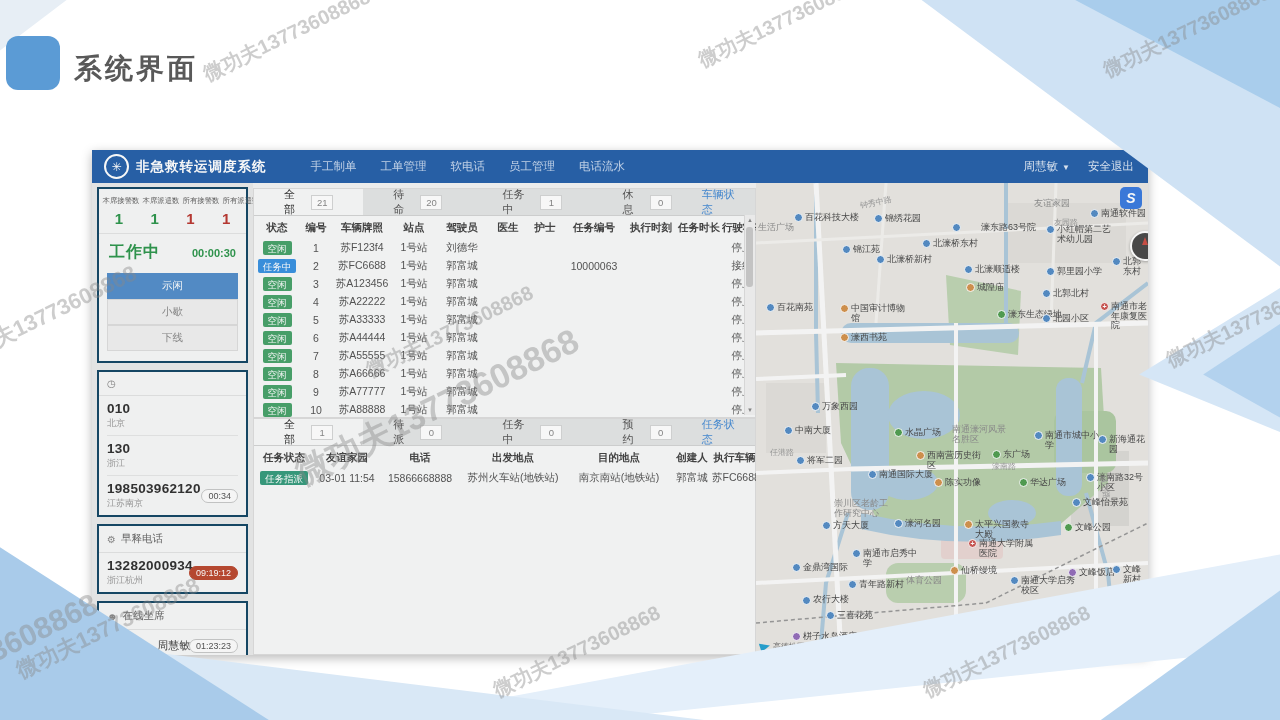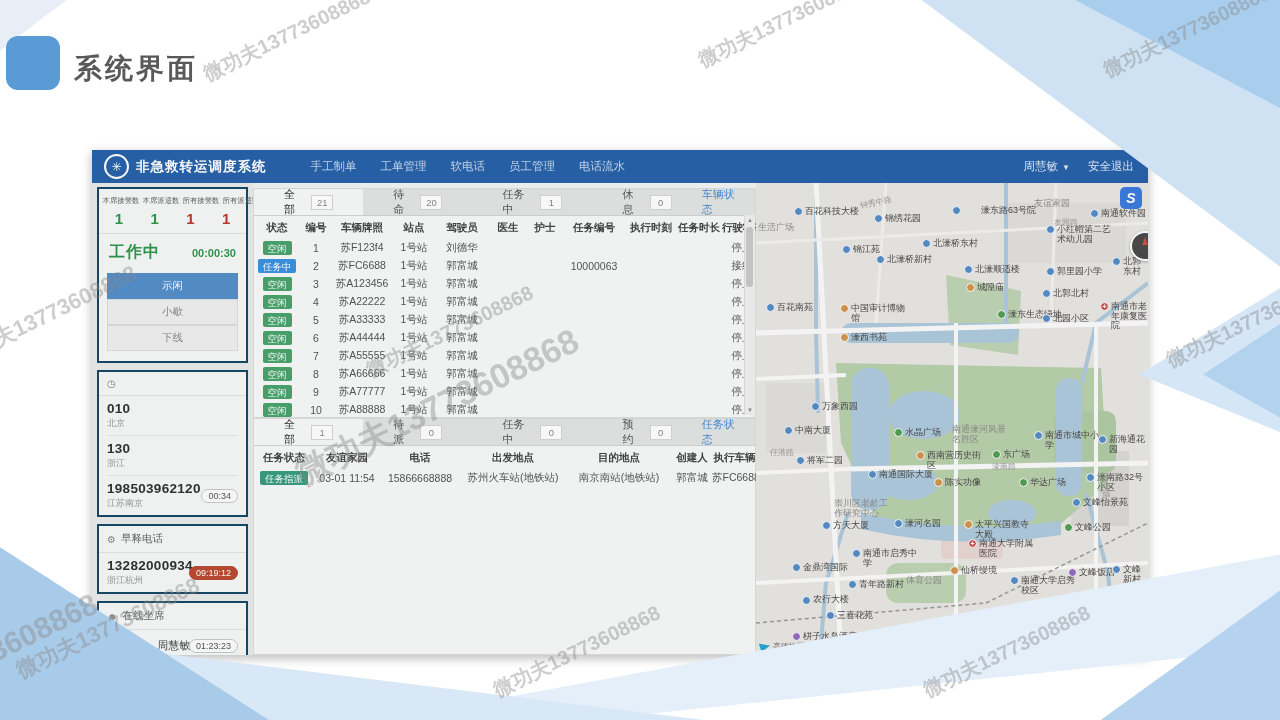--- a/index.html
+++ b/index.html
@@ -475,29 +475,29 @@
       <line x1="130" y1="0" x2="120" y2="140" stroke="#f3f2ef" stroke-width="3"></line>
       <line x1="300" y1="0" x2="295" y2="140" stroke="#f3f2ef" stroke-width="3"></line>
       <line x1="0" y1="60" x2="392" y2="40" stroke="#f3f2ef" stroke-width="3"></line>
       <line x1="230" y1="420" x2="392" y2="340" stroke="#9a9a9a" stroke-width="1.5" stroke-dasharray="4 3"></line>
       <line x1="0" y1="440" x2="230" y2="420" stroke="#9a9a9a" stroke-width="1.5" stroke-dasharray="4 3"></line>
     </svg>
     <div id="map-labels">
         <div class="mlabel k-area" style="left: 2px; top: 40px;">
           <span class="mtxt">生活广场</span>
         </div>
-        <div class="mlabel" style="left: 38px; top: 24px;">
+        <div class="mlabel" style="left: 38px; top: 30px;">
           <span class="mico" style="background: rgb(75, 143, 212);"></span>
           <span class="mtxt">百花科技大楼</span>
         </div>
         <div class="mlabel" style="left: 118px; top: 31px;">
           <span class="mico" style="background: rgb(75, 143, 212);"></span>
           <span class="mtxt">锦绣花园</span>
         </div>
-        <div class="mlabel" style="left: 196px; top: 23px; gap: 20px;">
+        <div class="mlabel" style="left: 196px; top: 40px; gap: 20px;">
           <span class="mico" style="background: rgb(75, 143, 212);"></span>
           <span class="mtxt">濠东路63号院</span>
         </div>
         <div class="mlabel k-area" style="left: 278px; top: 16px;">
           <span class="mtxt">友谊家园</span>
         </div>
         <div class="mlabel" style="left: 334px; top: 26px;">
           <span class="mico" style="background: rgb(75, 143, 212);"></span>
           <span class="mtxt">南通软件园</span>
         </div>

